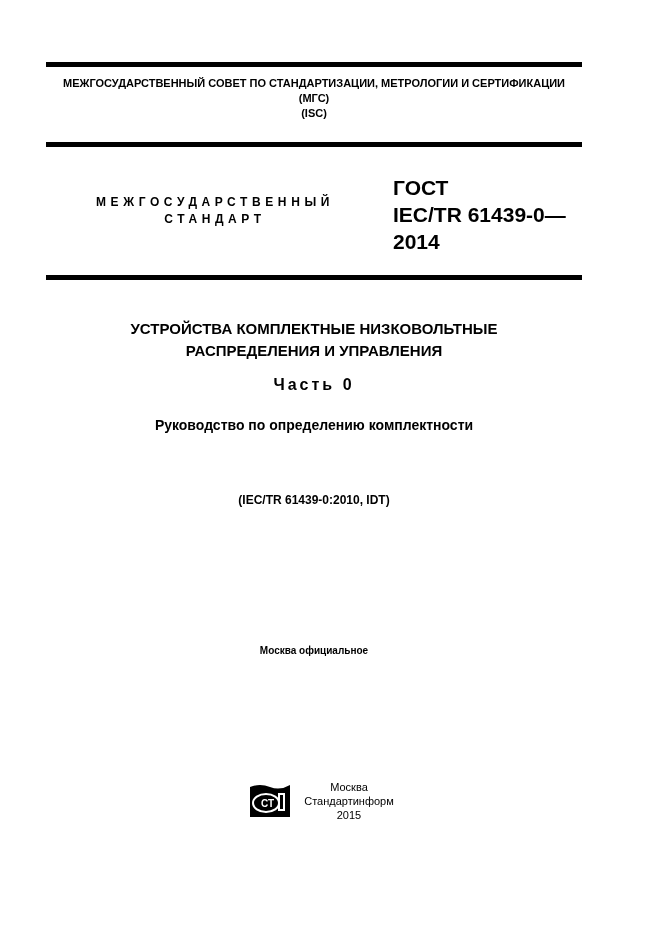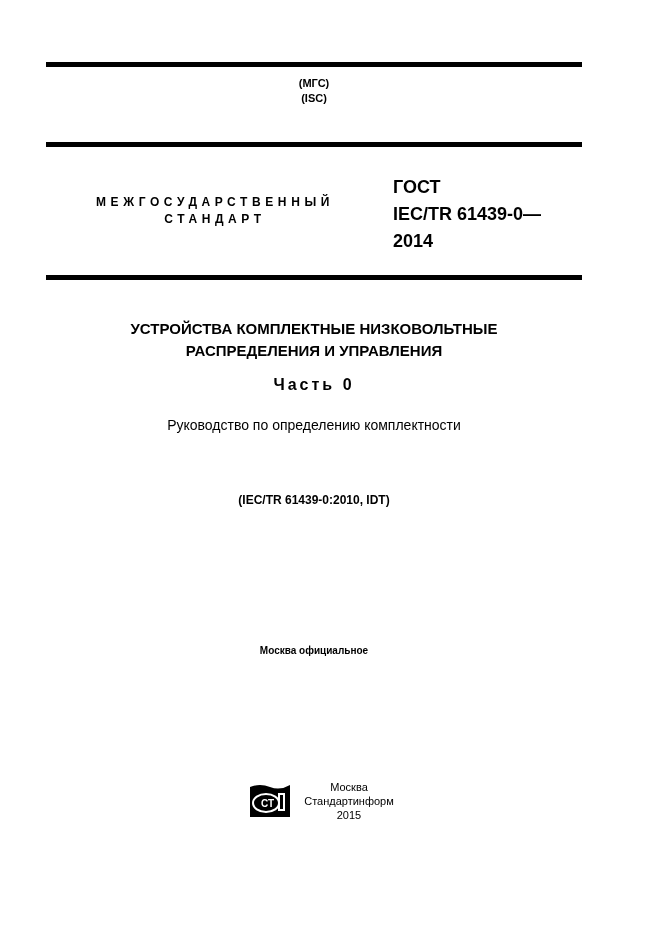--- a/index.html
+++ b/index.html
@@ -13,46 +13,47 @@
     .rule.r3 { top: 275px; }
 
     .council { position: absolute; left: 46px; width: 536px; top: 76px;
       text-align: center; font-weight: bold; font-size: 11px; line-height: 15px; }
 
     .std-type { position: absolute; left: 60px; width: 310px; top: 194px;
       text-align: center; font-weight: bold; font-size: 12px; line-height: 17px;
       letter-spacing: 4.6px; }
 
     .gost { position: absolute; left: 393px; top: 174px; font-weight: bold;
-      font-size: 18px; line-height: 27px; }
+      font-size: 21px; line-height: 27px; }
 
     .title { position: absolute; left: 46px; width: 536px; top: 318px;
       text-align: center; font-weight: bold; font-size: 15px; line-height: 22px; }
 
     .part { position: absolute; left: 46px; width: 536px; top: 376px;
       text-align: center; font-weight: bold; font-size: 16px; letter-spacing: 3px; }
 
     .subtitle { position: absolute; left: 46px; width: 536px; top: 417px;
-      text-align: center; font-weight: normal; font-size: 14px; }
+      text-align: center; font-weight: bold; font-size: 14px; }
 
     .idt { position: absolute; left: 46px; width: 536px; top: 493px;
       text-align: center; font-weight: bold; font-size: 12px; }
 
     .edition { position: absolute; left: 46px; width: 536px; top: 645px;
       text-align: center; font-weight: bold; font-size: 10px; }
 
     .publisher { position: absolute; left: 248px; top: 780px; display: flex; align-items: center; }
     .logo { width: 44px; height: 36px; margin-right: 12px; }
     .pub-text { text-align: center; font-size: 11px; line-height: 14px; width: 90px; }
   </style>
 </head>
 <body>
 
 <div class="rule r1"></div>
 <div class="council">
+  <div>МЕЖГОСУДАРСТВЕННЫЙ СОВЕТ ПО СТАНДАРТИЗАЦИИ, МЕТРОЛОГИИ И СЕРТИФИКАЦИИ</div>
   <div>(МГС)</div>
   <div>(ISC)</div>
 </div>
 <div class="rule r2"></div>
 
 <div class="std-type">
   <div>МЕЖГОСУДАРСТВЕННЫЙ</div>
   <div>СТАНДАРТ</div>
 </div>
 

